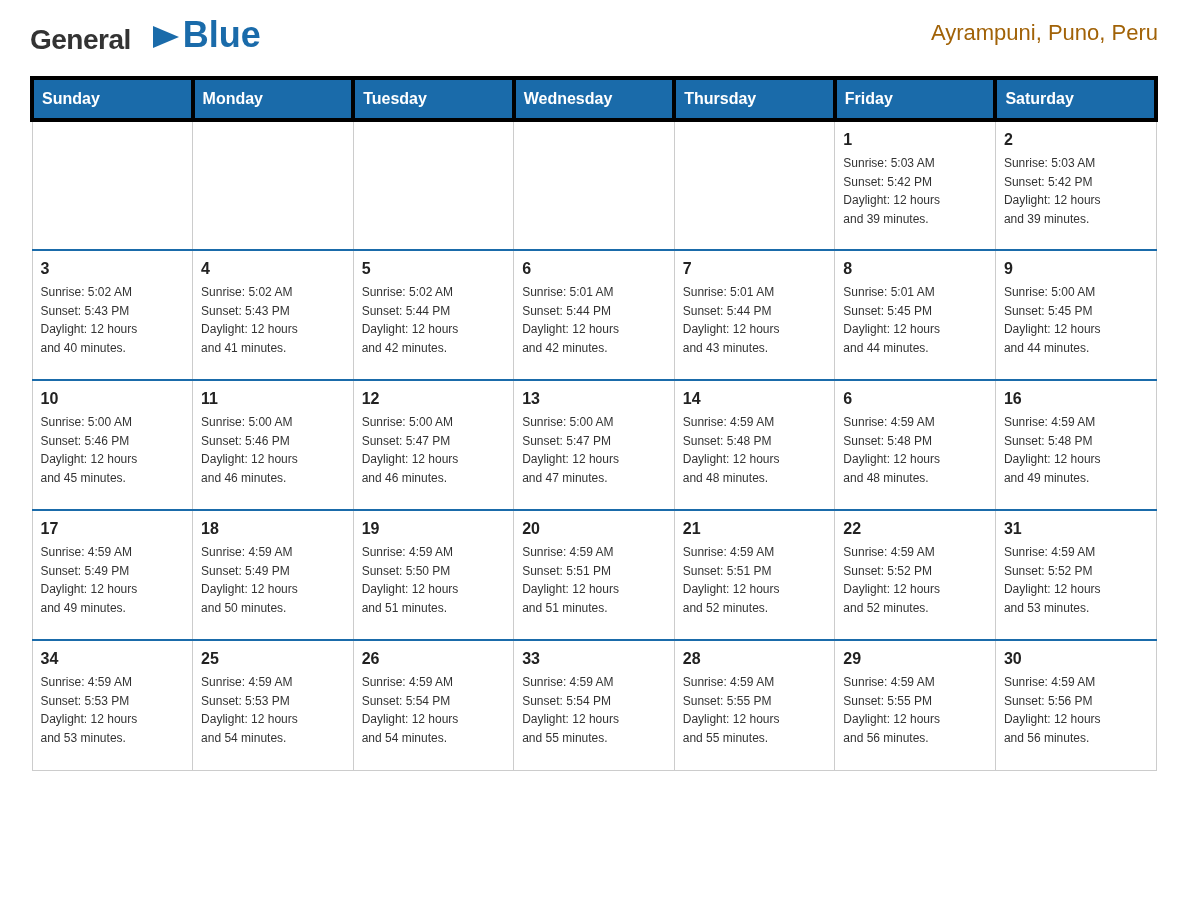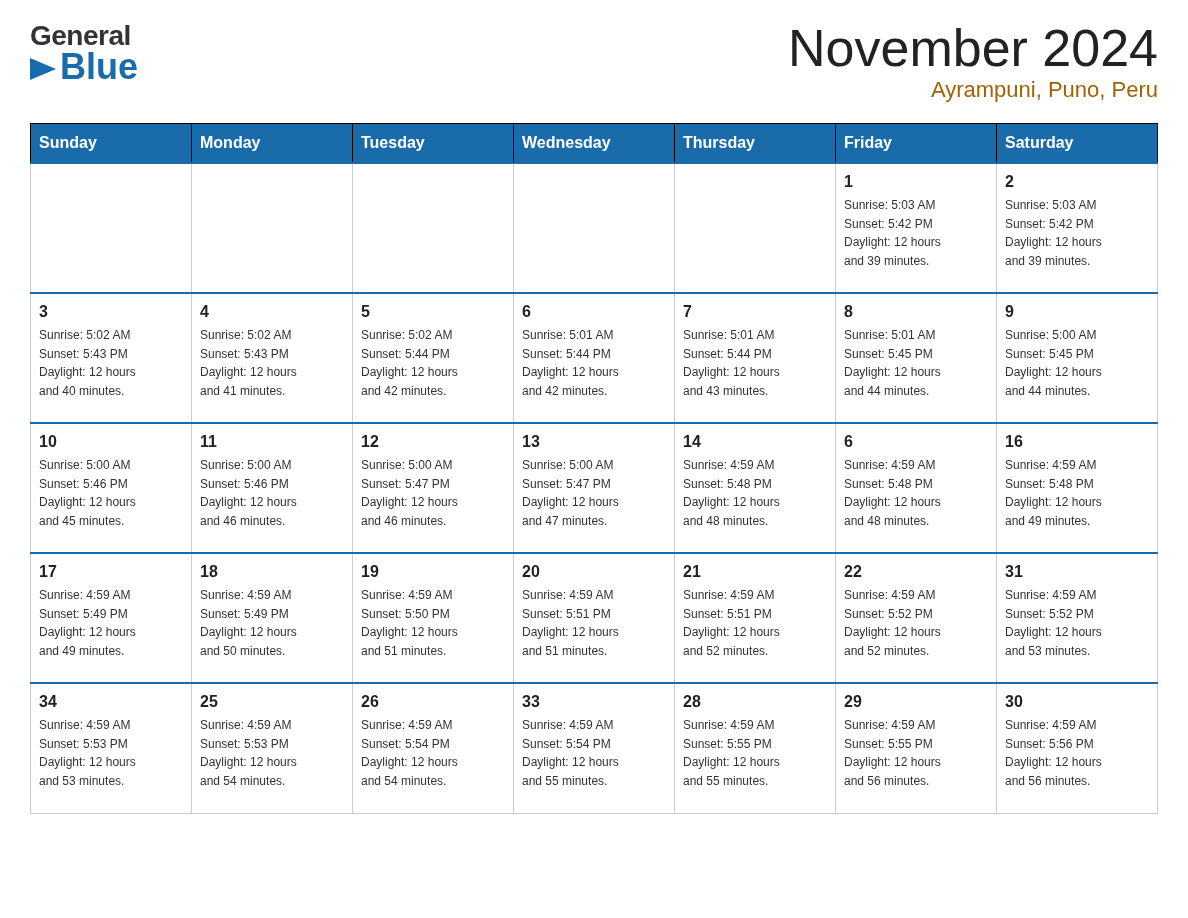--- a/index.html
+++ b/index.html
@@ -12,22 +12,22 @@
       min-height: 918px;
     }
     .header {
       display: flex;
       justify-content: space-between;
       align-items: flex-start;
       margin-bottom: 20px;
     }
     .logo {
       display: flex;
-      flex-direction: column;
-      align-items: flex-start;
+      flex-direction: row;
+      align-items: flex-end;
     }
     .logo-general {
       font-size: 28px;
       font-weight: bold;
       color: #333;
       letter-spacing: -0.5px;
     }
     .logo-blue {
       font-size: 36px;
       font-weight: bold;
@@ -53,21 +53,21 @@
       border-collapse: collapse;
       table-layout: fixed;
     }
     .calendar thead tr th {
       background-color: #1a6baa;
       color: #fff;
       font-size: 16px;
       font-weight: bold;
       padding: 10px 8px;
       text-align: left;
-      border: 1px solid #000000;
+      border: 4px solid #000000;
     }
     .calendar tbody tr td {
       vertical-align: top;
       padding: 6px 8px;
       border: 1px solid #ccc;
       border-top: 2px solid #1a6baa;
       font-size: 12.5px;
       line-height: 1.5;
       min-height: 110px;
       height: 130px;
@@ -108,21 +108,20 @@
     </div>
     <div style="display:flex; align-items:center; margin-top:-2px;">
 
       <svg width="26" height="22" viewBox="0 0 26 22" style="margin-right:2px;">
         <polygon points="0,0 26,11 0,22" fill="#1a6baa"></polygon>
       </svg>
       <span class="logo-blue">Blue</span>
     </div>
   </div>
   <div class="title-section">
-    <div class="main-title">November 2024</div>
     <div class="subtitle">Ayrampuni, Puno, Peru</div>
   </div>
 </div>
 
 <table class="calendar">
   <thead>
     <tr>
     <th>Sunday</th>
         <th>Monday</th>
         <th>Tuesday</th>

